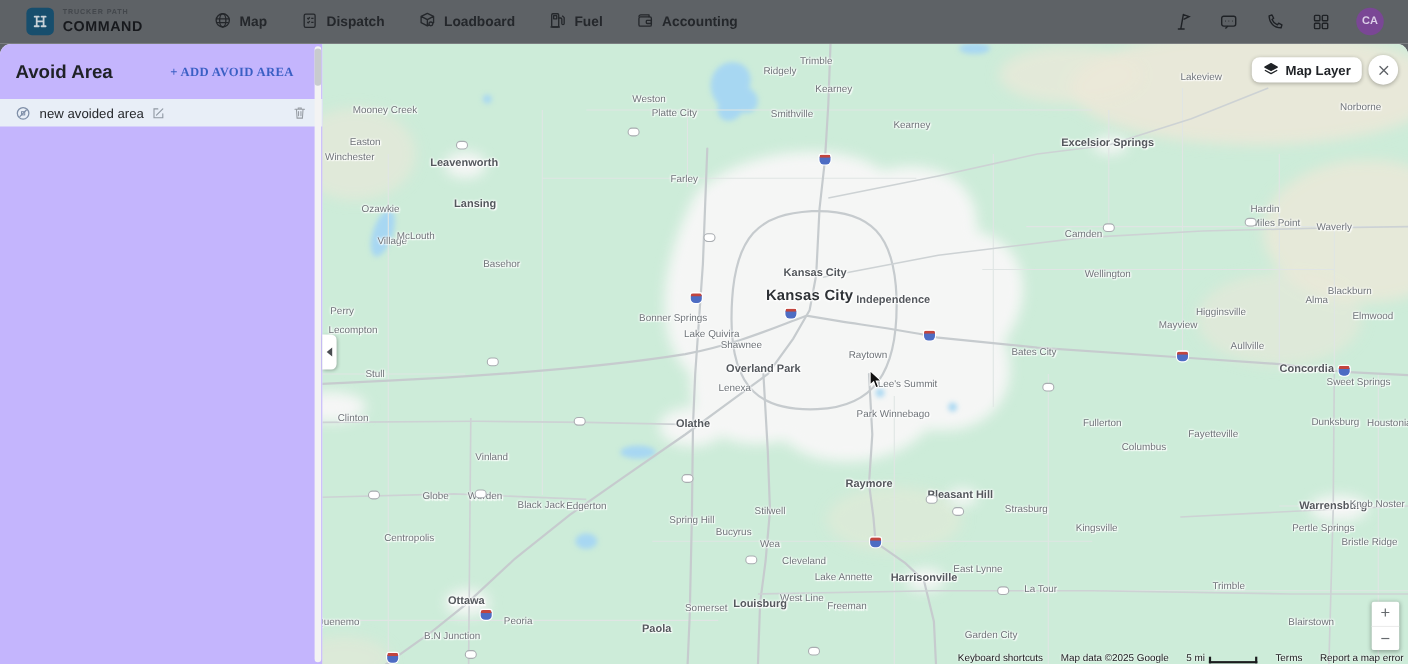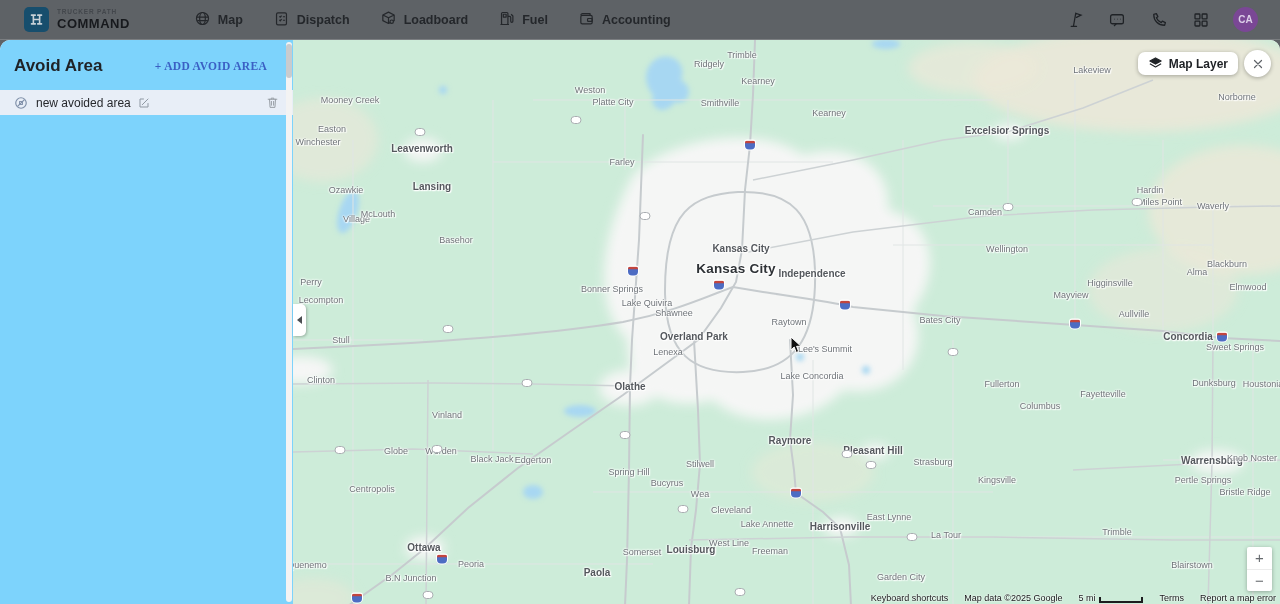--- a/index.html
+++ b/index.html
@@ -25,21 +25,21 @@
   .tr-icon svg { stroke:#1f2226; }
   .avatar { width:25px; height:25px; border-radius:50%; background:#7a4795;
             color:#dccfe8; font-size:10px; font-weight:700; display:flex;
             align-items:center; justify-content:center; cursor:pointer; }
 
   
   .modal { position:absolute; left:0; top:40px; width:1280px; height:564px;
            border-radius:10px 10px 0 0; overflow:hidden; display:flex; background:#fff; }
 
   
-  .panel { width:293px; height:100%; background:#7dd3fc; position:relative; flex:none; z-index:5; }
+  .panel { width:293px; height:100%; background:#c4b5fd; position:relative; flex:none; z-index:5; }
   .panel-header { display:flex; align-items:center; justify-content:space-between;
                   padding:16px 14px 14px 14px; }
   .panel-title { font-size:17px; font-weight:700; color:#1f2226; }
   .add-btn { font-family:"Liberation Serif", serif; font-weight:700; font-size:11.5px;
              letter-spacing:.3px; color:#3a5fc4; cursor:pointer; white-space:nowrap; margin-right:12px;}
   .avoid-row { height:25px; background:#e8eef7; display:flex; align-items:center;
                padding:6px 14px; cursor:pointer; }
   .avoid-row .row-label { font-size:12px; color:#26282c; margin-left:8px; }
   .row-edit { margin-left:7px; display:flex; cursor:pointer; }
   .row-trash { margin-left:auto; display:flex; cursor:pointer; }
@@ -331,21 +331,21 @@
         <span class="mlabel t2" style="left: 448px; top: 208px;">Kansas City</span>
         <span class="mlabel t2" style="left: 519px; top: 233px;">Independence</span>
         <span class="mlabel" style="left: 496px; top: 282px;">Raytown</span>
         <span class="mlabel" style="left: 319px; top: 249px;">Bonner Springs</span>
         <span class="mlabel" style="left: 354px; top: 263px;">Lake Quivira</span>
         <span class="mlabel" style="left: 381px; top: 273px;">Shawnee</span>
         <span class="mlabel t2" style="left: 401px; top: 296px;">Overland Park</span>
         <span class="mlabel" style="left: 375px; top: 312px;">Lenexa</span>
         <span class="mlabel t2" style="left: 337px; top: 346px;">Olathe</span>
         <span class="mlabel" style="left: 532px; top: 309px;">Lee's Summit</span>
-        <span class="mlabel" style="left: 519px; top: 336px;">Lake Concordia</span>
+        <span class="mlabel" style="left: 519px; top: 336px;">Park Winnebago</span>
         <span class="mlabel" style="left: 647px; top: 280px;">Bates City</span>
         <span class="mlabel" style="left: 778px; top: 255px;">Mayview</span>
         <span class="mlabel" style="left: 817px; top: 243px;">Higginsville</span>
         <span class="mlabel" style="left: 841px; top: 274px;">Aullville</span>
         <span class="mlabel t2" style="left: 895px; top: 296px;">Concordia</span>
         <span class="mlabel" style="left: 942px; top: 307px;">Sweet Springs</span>
         <span class="mlabel" style="left: 921px; top: 343px;">Dunksburg</span>
         <span class="mlabel" style="left: 970px; top: 344px;">Houstonia</span>
         <span class="mlabel" style="left: 810px; top: 354px;">Fayetteville</span>
         <span class="mlabel" style="left: 747px; top: 366px;">Columbus</span>

